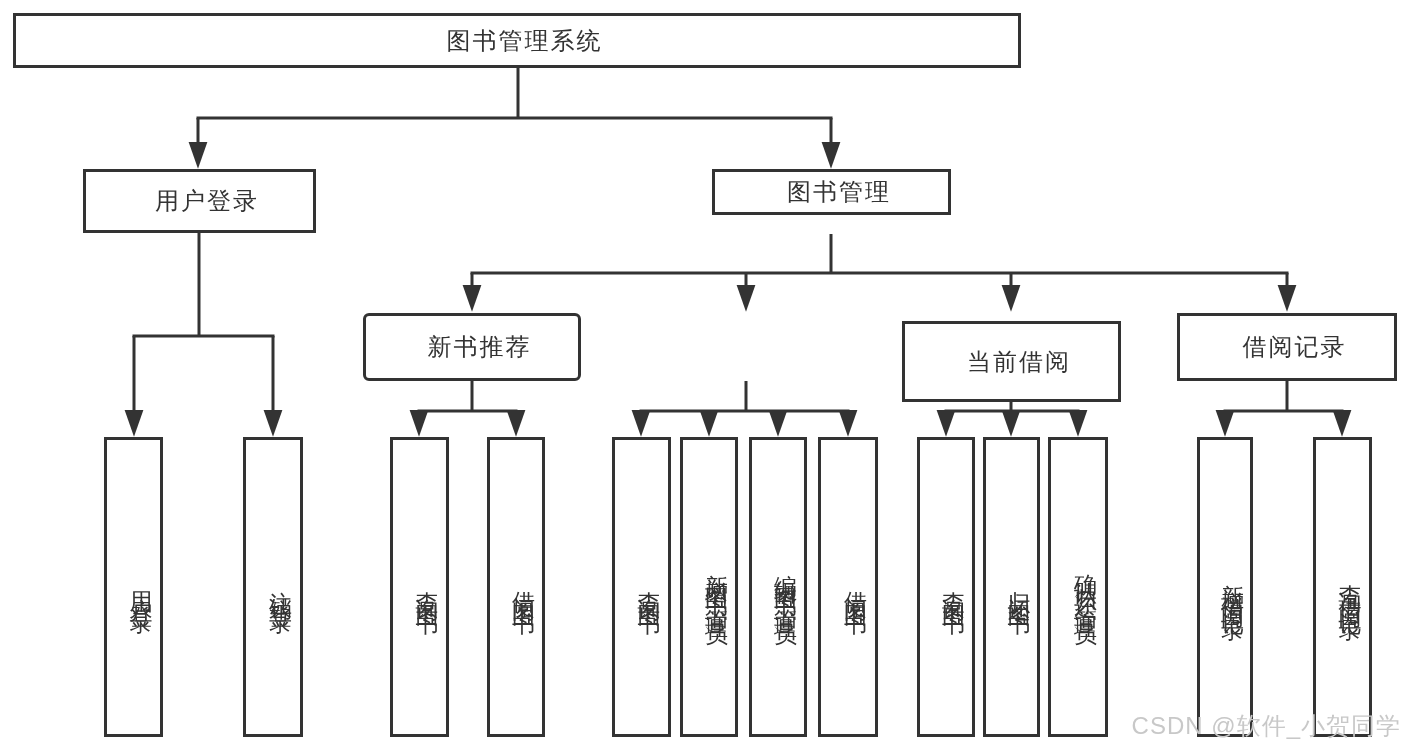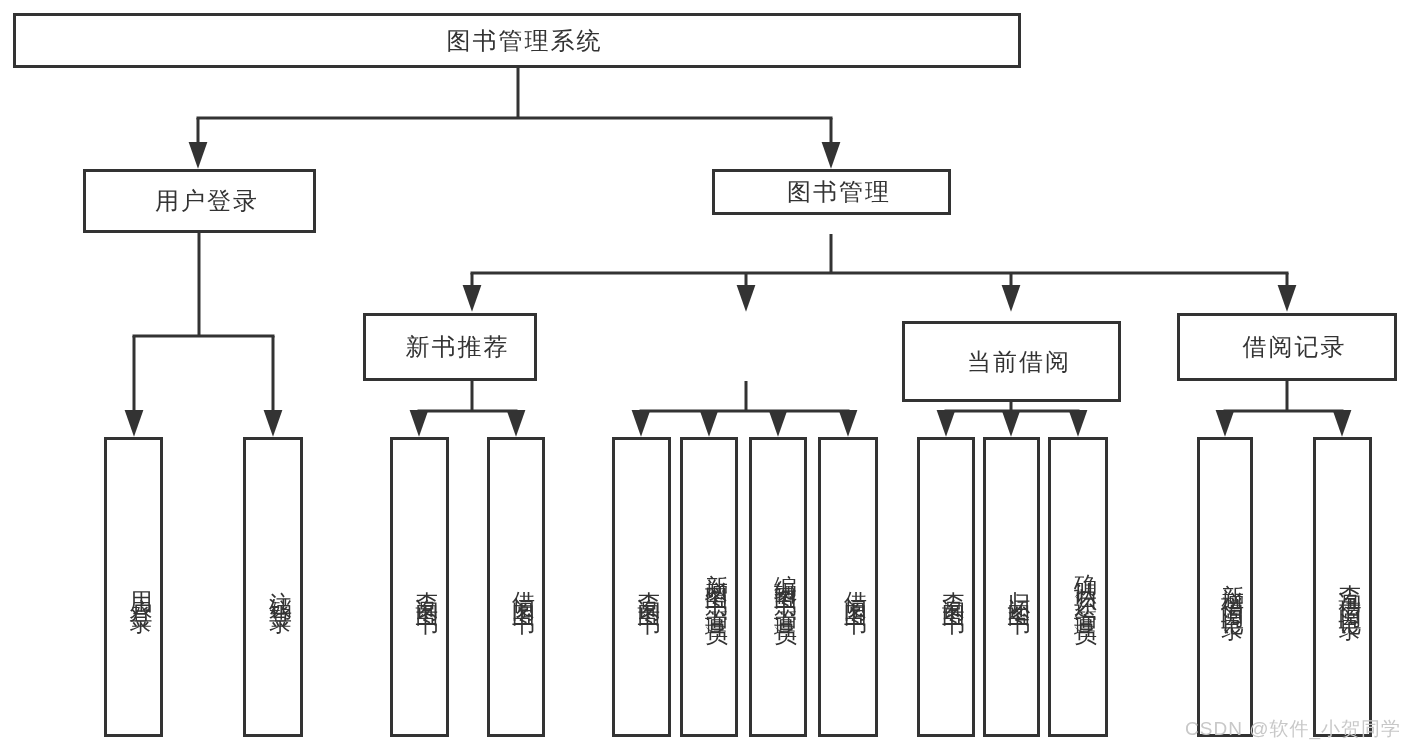--- a/index.html
+++ b/index.html
@@ -55,21 +55,21 @@
     font-size: 23px;
     letter-spacing: 7px;
     line-height: 1;
     white-space: nowrap;
   }
 
   .watermark {
     position: absolute;
     right: 4px;
     bottom: 5px;
-    font-size: 19px;
+    font-size: 24px;
     letter-spacing: 1px;
     color: var(--watermark);
     z-index: 5;
     pointer-events: none;
     white-space: nowrap;
   }
 </style>
 </head>
 <body>
 
@@ -135,21 +135,21 @@
       <path class="c" d="M1225,411 L1225,426" marker-end="url(#ah)"></path>
       <path class="c" d="M1342,411 L1342,426" marker-end="url(#ah)"></path>
     </g>
   </svg>
 
   <div class="node hnode" style="left:13px; top:13px; width:1008px; height:55px;">图书管理系统</div>
 
   <div class="node hnode" style="left:83px; top:169px; width:233px; height:64px;">用户登录</div>
   <div class="node hnode" style="left:712px; top:169px; width:239px; height:46px;">图书管理</div>
 
-  <div class="node hnode" style="left:363px; top:313px; width:174px; height:68px;">新书推荐</div>
+  <div class="node hnode" style="left:363px; top:313px; width:218px; height:68px;border-radius:6px;">新书推荐</div>
   <div class="node hnode" style="left:902px; top:321px; width:219px; height:81px;">当前借阅</div>
   <div class="node hnode" style="left:1177px; top:313px; width:220px; height:68px;">借阅记录</div>
 
   <div class="node vnode" style="left:104px; top:437px; width:59px; height:300px;">
     <span>用户登录</span>
   </div>
   <div class="node vnode" style="left:243px; top:437px; width:60px; height:300px;">
     <span>注销登录</span>
   </div>
 

